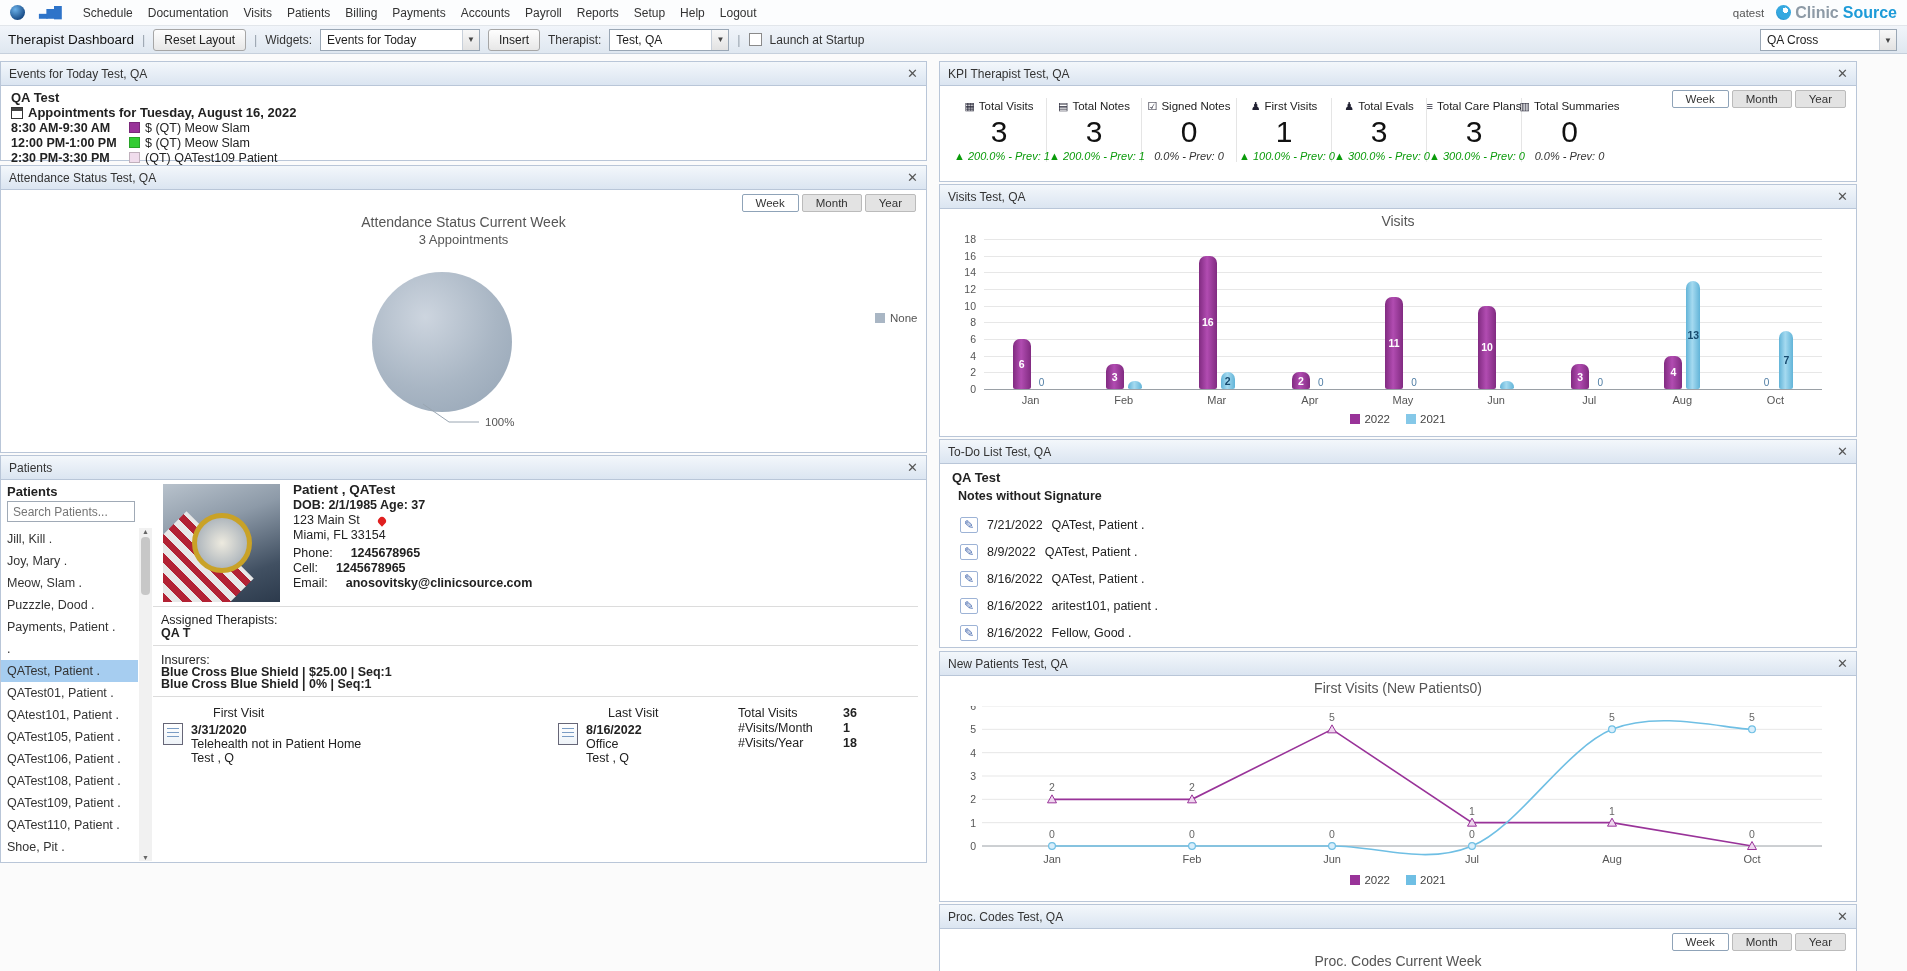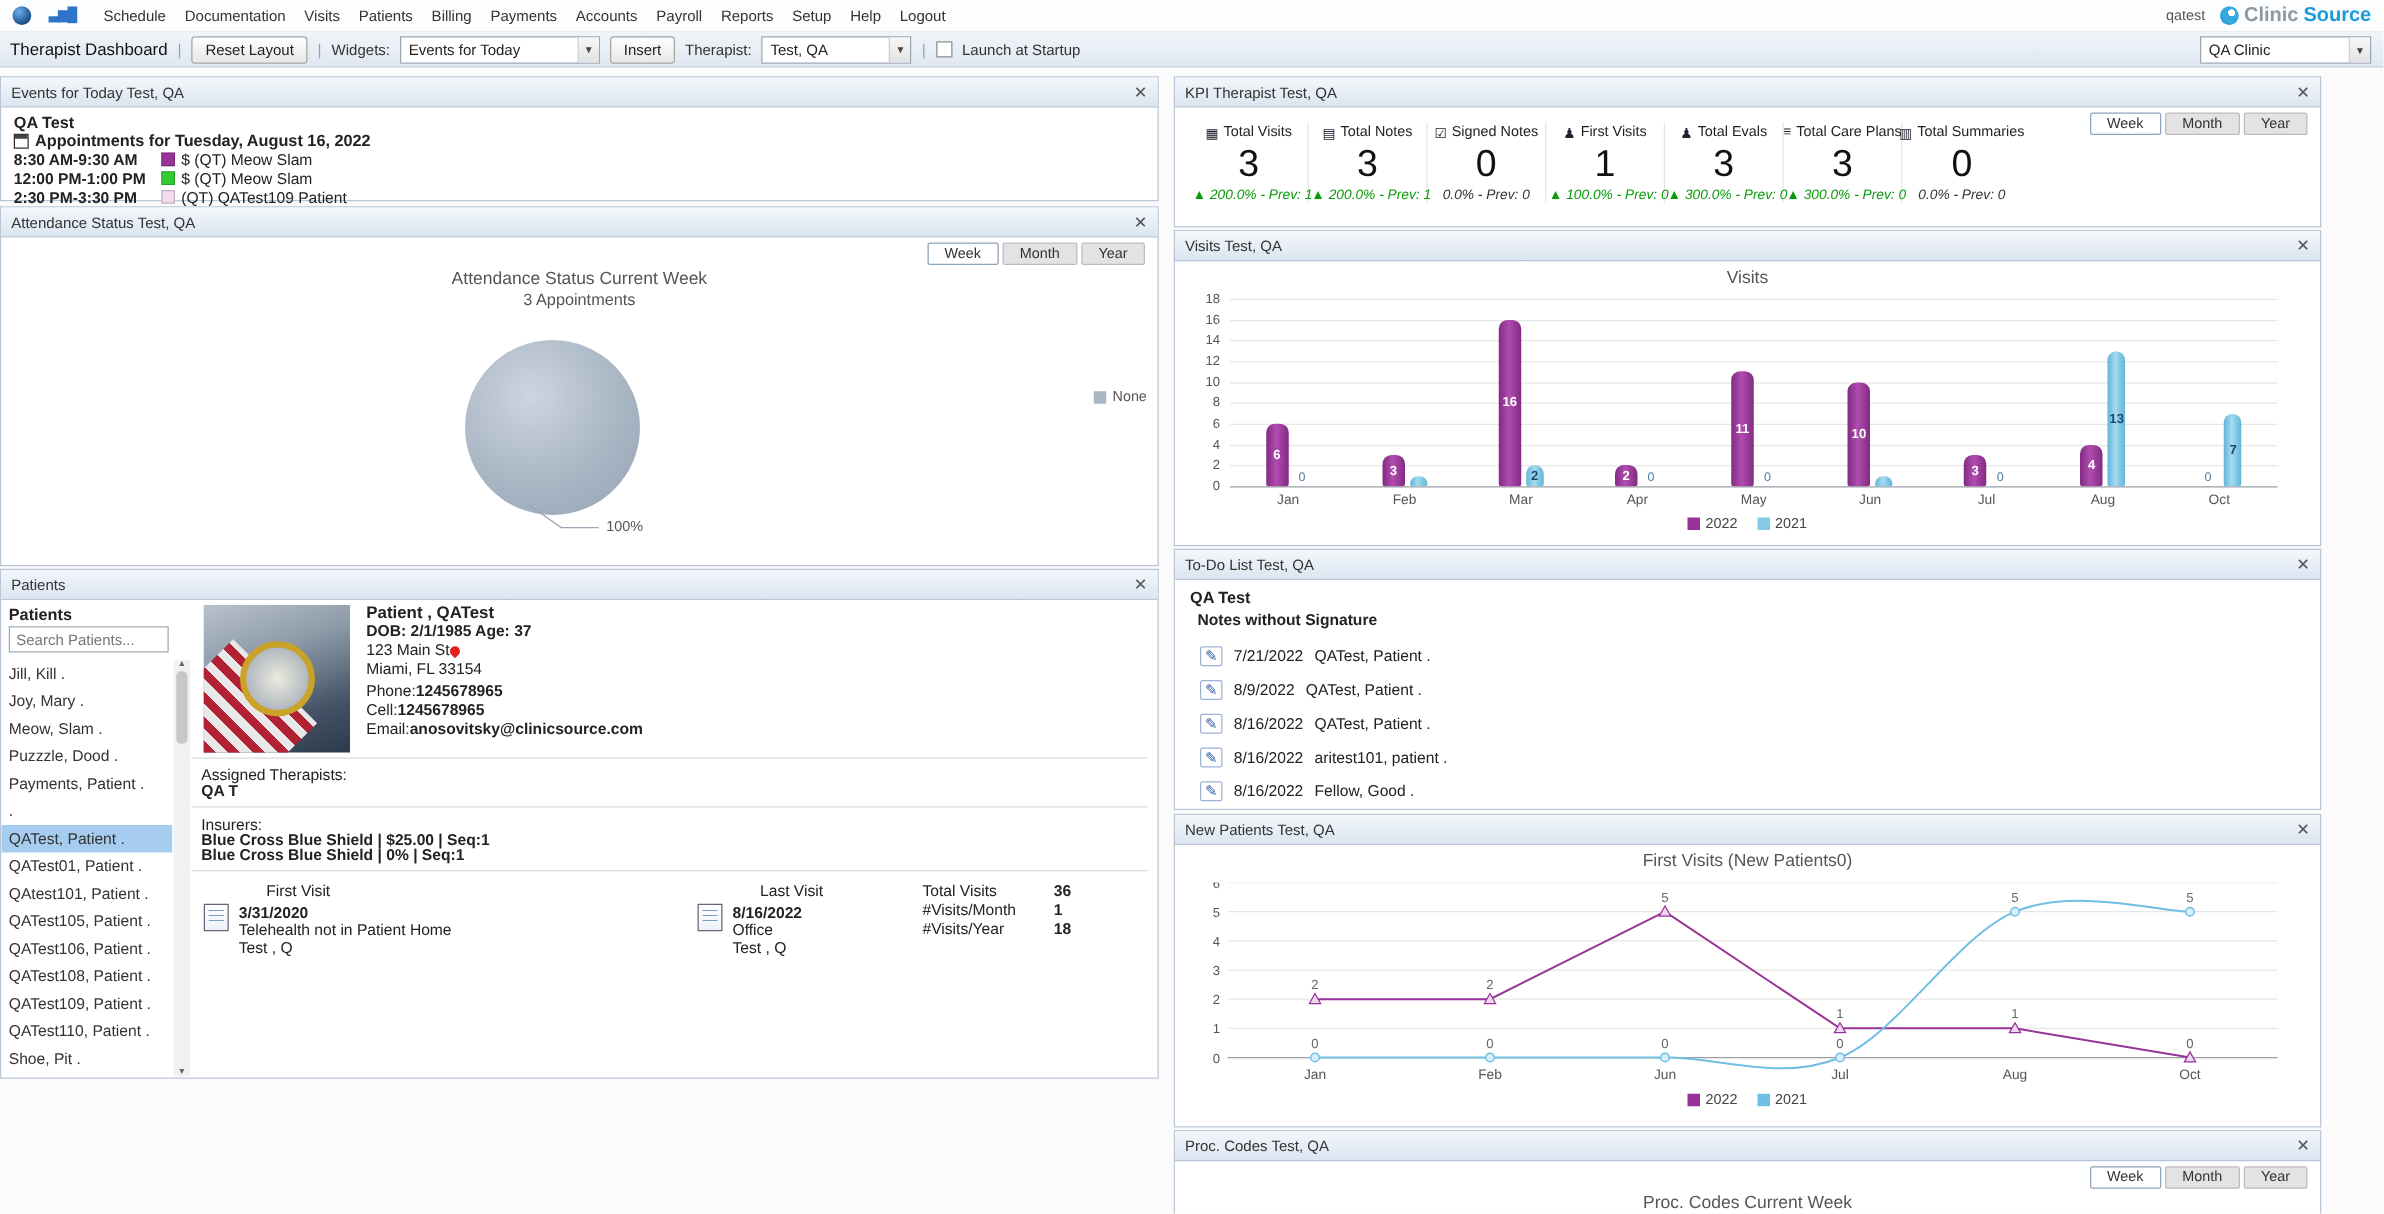--- a/index.html
+++ b/index.html
@@ -69,21 +69,21 @@
 .pt-scroll{position:absolute;top:48px;right:1px;width:13px;bottom:1px;background:#f1f1f1;display:flex;flex-direction:column;align-items:center;font-size:7px;color:#666}
 .pt-scroll .thumb{width:9px;height:58px;background:#c7c7c7;border-radius:4px;margin-top:2px}
 .pt-scroll .dn{margin-top:auto}
 .pt-detail{position:absolute;top:24px;left:152px;right:0;bottom:0}
 .photo{position:absolute;left:10px;top:4px;width:117px;height:118px;background:linear-gradient(160deg,#b8c2cc 0%,#8d9aa8 35%,#415062 75%,#2c3a4c 100%);overflow:hidden}
 .photo .stripes{position:absolute;left:-24px;bottom:-24px;width:95px;height:95px;transform:rotate(45deg);background:repeating-linear-gradient(0deg,#b22234 0 7px,#e8e8e8 7px 14px)}
 .photo .seal{position:absolute;left:50%;top:50%;transform:translate(-50%,-50%);width:60px;height:60px;border-radius:50%;border:5px solid #c9a227;background:radial-gradient(#edeadf,#97a3b0)}
 .pd-info{position:absolute;left:140px;top:2px}
 .pd-name{font-size:13.5px;font-weight:bold;line-height:16px}
 .pd-dob{font-size:12.5px;font-weight:bold;line-height:15px}
-.pd-line{font-size:12.5px;line-height:15px;display:flex;align-items:center;gap:0}
+.pd-line{font-size:12.5px;line-height:15px;display:flex;align-items:center;gap:18px}
 .pd-b{font-weight:bold}
 .pin{width:8px;height:8px;background:#e02020;border-radius:50% 50% 50% 0;transform:rotate(-45deg);display:inline-block}
 .divider{position:absolute;left:0;right:8px;border-top:1px solid #dcdcdc}
 .abs-lab{position:absolute;left:8px;font-size:12.5px;line-height:14px}
 .ins-line{font-weight:bold;font-size:12.5px;line-height:12px}
 .visit-row{position:absolute;left:0;right:8px;top:226px;height:80px}
 .visit-block{position:absolute;top:0}
 .visit-cap{font-size:12.5px;color:#222;margin-left:50px;margin-bottom:3px}
 .visit-flex{display:flex;align-items:flex-start}
 .note-ico{width:20px;height:22px;border:1px solid #667;background:linear-gradient(#fff,#eef3f8);margin-right:8px;position:relative;flex:none}
@@ -174,21 +174,21 @@
     <span class="btn">Insert</span>
     <span class="tb-label">Therapist:</span>
     <span class="combo" style="width:120px">
       <span class="val" style="flex:1">Test, QA</span>
       <span class="arrow">▼</span>
     </span>
     <span class="sep">|</span>
     <span class="checkbox"></span>
     <span class="tb-label">Launch at Startup</span>
     <span class="combo clinic-combo">
-      <span class="val">QA Clinic</span>
+      <span class="val">QA Cross</span>
       <span class="arrow">▼</span>
     </span>
   </div>
 
   <section class="panel" style="left:0;top:61px;width:927px;height:100px">
     <div class="panel-h">
       <span>Events for Today Test, QA</span>
       <span class="close-x">✕</span>
     </div>
     <div class="ev-body">

